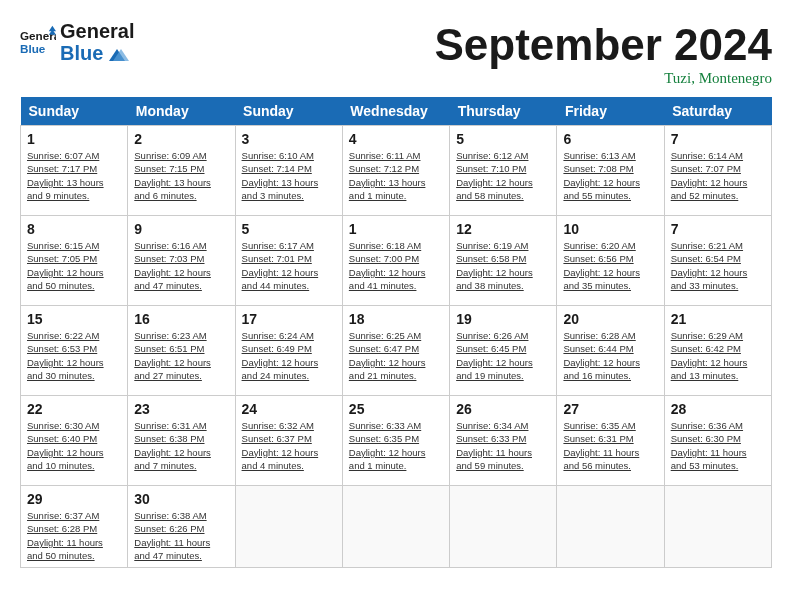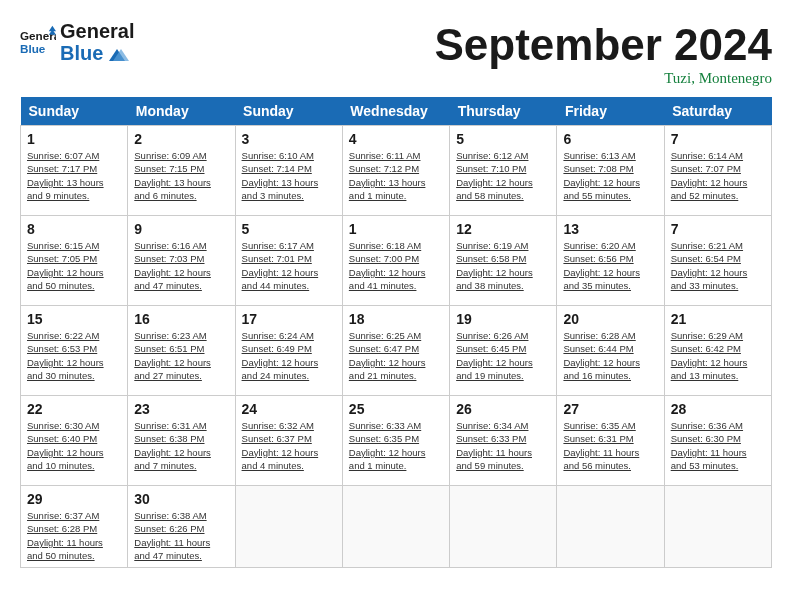--- a/index.html
+++ b/index.html
@@ -165,21 +165,21 @@
         </td>
         <td>
           <span class="day-num">1</span>
           <div class="day-info">Sunrise: 6:18 AM<br>Sunset: 7:00 PM<br>Daylight: 12 hours and 41 minutes.</div>
         </td>
         <td>
           <span class="day-num">12</span>
           <div class="day-info">Sunrise: 6:19 AM<br>Sunset: 6:58 PM<br>Daylight: 12 hours and 38 minutes.</div>
         </td>
         <td>
-          <span class="day-num">13</span>
+          <span class="day-num">10</span>
           <div class="day-info">Sunrise: 6:20 AM<br>Sunset: 6:56 PM<br>Daylight: 12 hours and 35 minutes.</div>
         </td>
         <td>
           <span class="day-num">7</span>
           <div class="day-info">Sunrise: 6:21 AM<br>Sunset: 6:54 PM<br>Daylight: 12 hours and 33 minutes.</div>
         </td>
       </tr>
       <tr class="week-row">
         <td>
           <span class="day-num">15</span>

